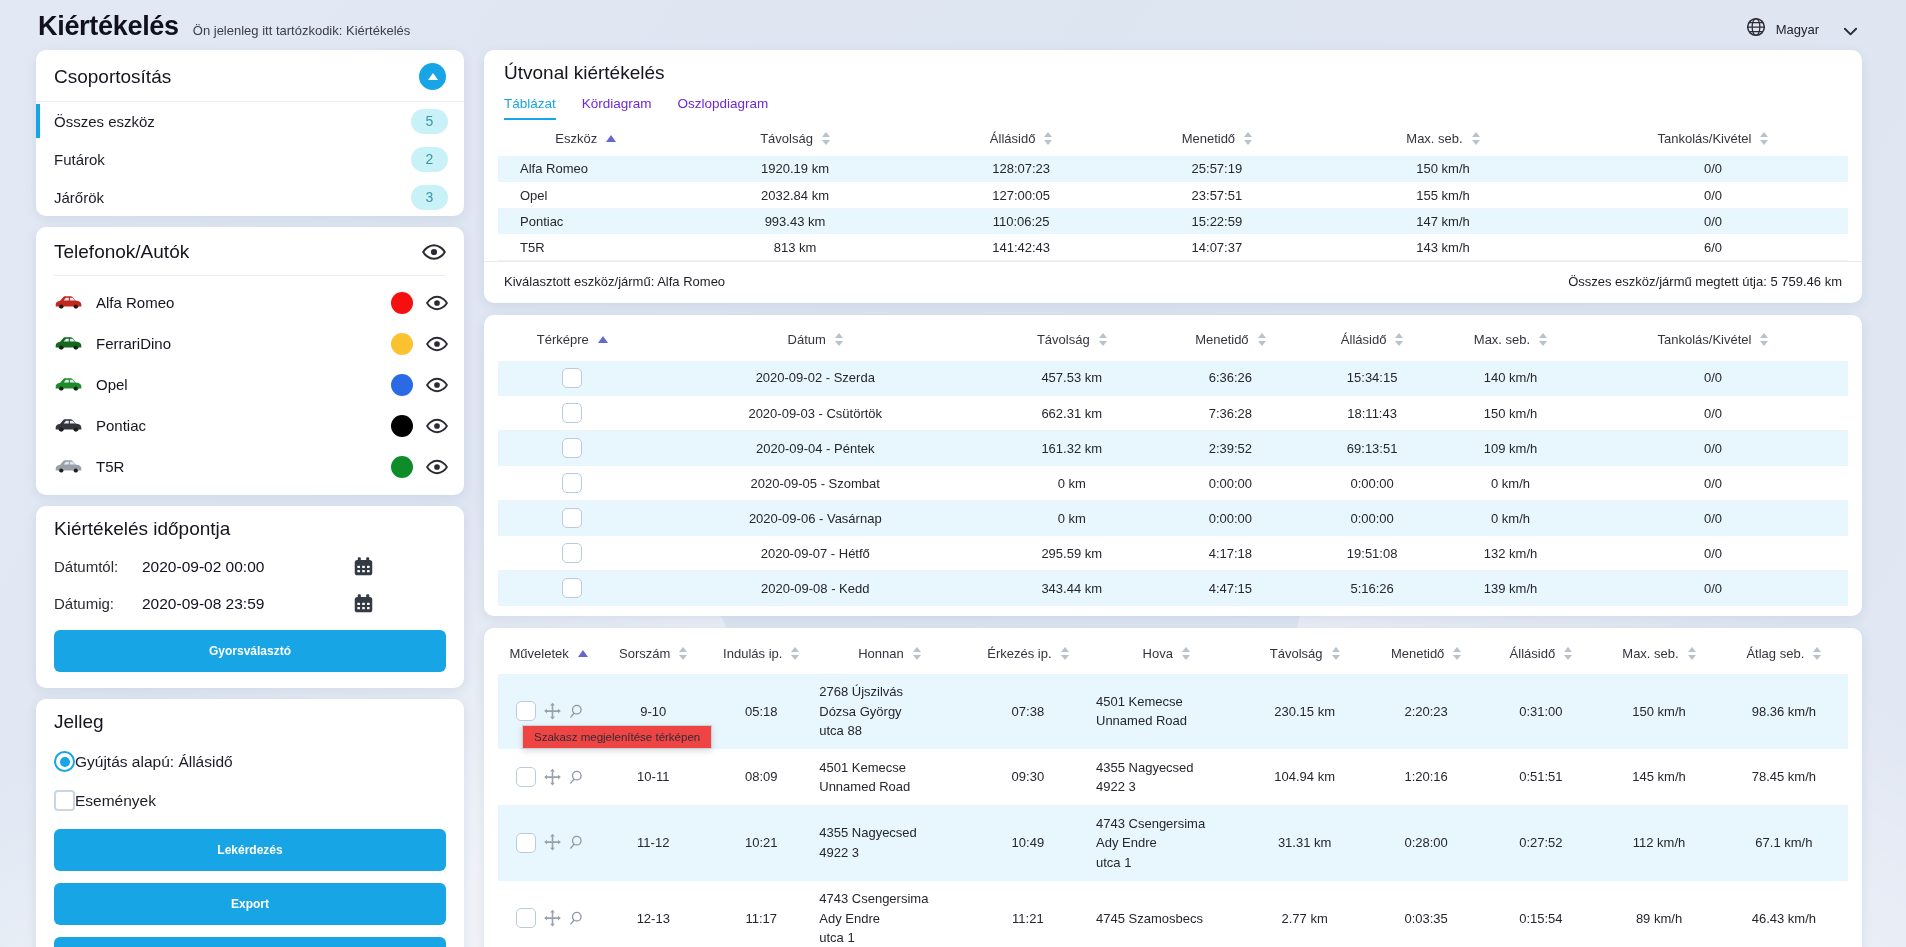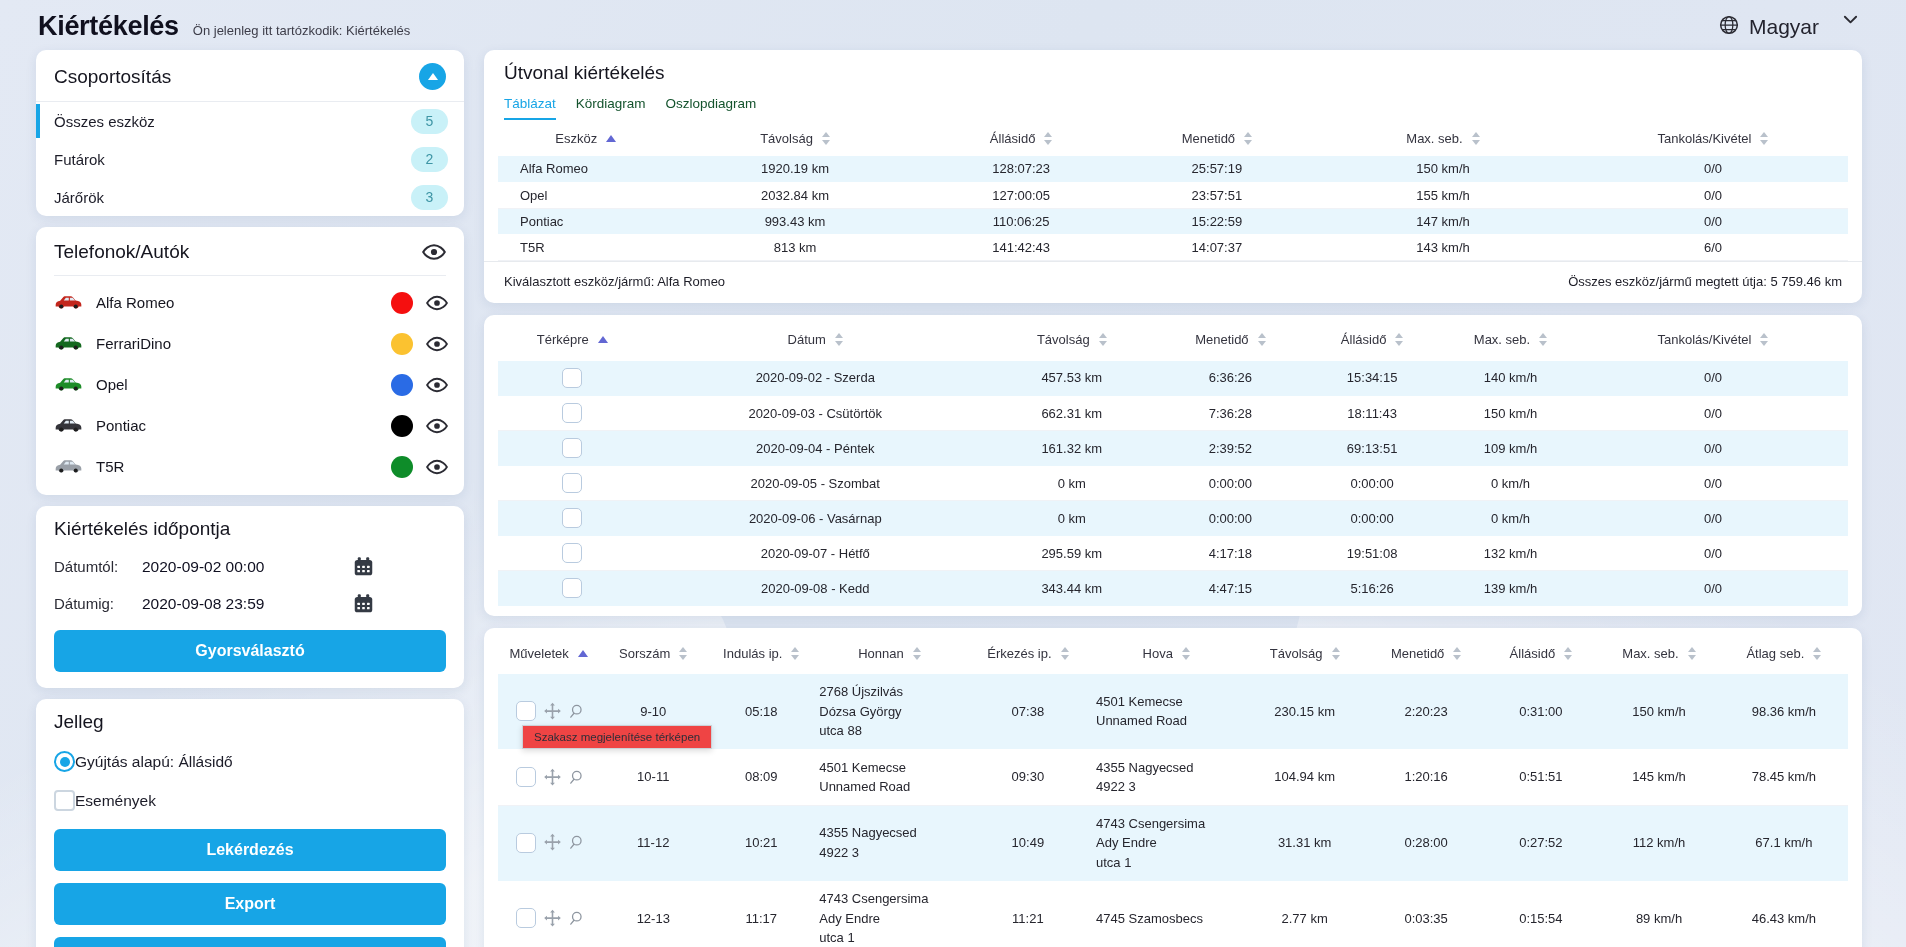--- a/index.html
+++ b/index.html
@@ -12,21 +12,21 @@
   .bg-wave { position:absolute; pointer-events:none; z-index:0; }
   .bg-wave.one { left:-220px; top:500px; width:980px; height:620px; transform:rotate(-16deg);
     background:linear-gradient(165deg, rgba(255,255,255,0) 30%, rgba(255,255,255,0.55) 70%); border-radius:45%; }
   .bg-wave.two { right:-180px; top:340px; width:800px; height:760px; transform:rotate(14deg);
     background:linear-gradient(200deg, rgba(255,255,255,0) 35%, rgba(255,255,255,0.5) 75%); border-radius:45%; }
 
   
   .topbar { position:relative; z-index:2; display:flex; align-items:center; padding:9px 48px 6px 38px; height:50px; }
   .topbar h1 { font-size:27px; font-weight:600; color:#10101e; letter-spacing:-0.3px; }
   .crumb { margin-left:14px; margin-top:8px; font-size:13px; color:#3d3d49; }
-  .lang { margin-left:auto; display:flex; align-items:flex-start; gap:10px; font-size:21px; color:#23232e; cursor:pointer; }
+  .lang { margin-left:auto; display:flex; align-items:flex-end; gap:10px; font-size:13px; color:#23232e; cursor:pointer; }
   .lang .chev { margin-left:14px; }
 
   .layout { position:relative; z-index:1; display:flex; gap:20px; padding:0 44px 0 36px; align-items:flex-start; }
 
   .card { background:#fff; border-radius:10px; box-shadow:0 3px 12px rgba(25,55,110,0.09); }
 
   
   .sidebar { width:428px; flex:none; }
   .sidebar .card { margin-bottom:11px; }
   .side-head { display:flex; justify-content:space-between; align-items:center; padding:13px 18px 11px 18px; }
@@ -42,34 +42,34 @@
   .device-row { display:flex; align-items:center; gap:13px; padding:0 16px 0 18px; height:41px; font-size:15px; color:#15151f; }
   .device-row .dot { width:22px; height:22px; border-radius:50%; margin-left:auto; cursor:pointer; flex:none; }
   .eye-btn { background:none; border:none; cursor:pointer; display:flex; align-items:center; }
 
   .pad-card { padding:12px 18px 16px 18px; }
   .pad-card h2 { font-size:19px; font-weight:500; color:#15151f; margin-bottom:16px; }
   .date-row { display:flex; align-items:center; margin-bottom:16px; font-size:15px; color:#2a2a34; }
   .date-label { width:88px; }
   .date-value { font-size:15.5px; font-weight:500; color:#0f0f20; cursor:text; }
   .cal-btn { background:none; border:none; cursor:pointer; margin-left:auto; margin-right:72px; display:flex; }
-  .btn-primary { width:100%; height:42px; border:none; border-radius:6px; background:#17a5e6; color:#fff; font-size:16px; font-weight:600; font-family:"Liberation Sans",sans-serif; cursor:pointer; display:block; }
+  .btn-primary { width:100%; height:42px; border:none; border-radius:6px; background:#17a5e6; color:#fff; font-size:12px; font-weight:600; font-family:"Liberation Sans",sans-serif; cursor:pointer; display:block; }
   .btn-stack .btn-primary { margin-top:12px; }
   .choice-row { display:flex; align-items:center; margin:18px 0; font-size:15.5px; color:#1c1c28; }
   .radio { width:21px; height:21px; border:2px solid #17a5e6; border-radius:50%; position:relative; flex:none; cursor:pointer; }
   .radio::after { content:''; position:absolute; inset:3.5px; border-radius:50%; background:#17a5e6; }
   .checkbox { width:21px; height:21px; border:2px solid #ccd6e0; border-radius:4px; background:#fff; flex:none; cursor:pointer; }
 
   
   .main { flex:1; min-width:0; }
   .main .card { margin-bottom:12px; }
   #route-card { padding-top:12px; }
   .route-title { font-size:19px; font-weight:500; color:#15151f; padding:0 20px; }
-  .tabs { display:flex; gap:20px; padding:0 20px; margin-top:12px; }
-  .tab { font-size:13.5px; color:#14532d; padding-bottom:7px; border-bottom:2.5px solid transparent; cursor:pointer; }
+  .tabs { display:flex; gap:26px; padding:0 20px; margin-top:12px; }
+  .tab { font-size:13.5px; color:#6d28d9; padding-bottom:7px; border-bottom:2.5px solid transparent; cursor:pointer; }
   .tab.active { color:#17a5e6; border-bottom-color:#17a5e6; }
 
   table { border-collapse:collapse; table-layout:fixed; width:calc(100% - 28px); margin:0 14px; font-size:13px; }
   thead th { font-weight:400; color:#34343f; height:36px; text-align:center; }
   .thw { display:inline-flex; align-items:center; gap:9px; }
   .sort { display:inline-flex; flex-direction:column; gap:3px; }
   .s-up { width:0; height:0; border-left:4.5px solid transparent; border-right:4.5px solid transparent; border-bottom:5px solid #b9c1cb; }
   .s-down { width:0; height:0; border-left:4.5px solid transparent; border-right:4.5px solid transparent; border-top:5px solid #b9c1cb; }
   .s-active { width:0; height:0; border-left:5px solid transparent; border-right:5px solid transparent; border-bottom:7px solid #6267d3; }
   tbody td { text-align:center; color:#26262e; }

